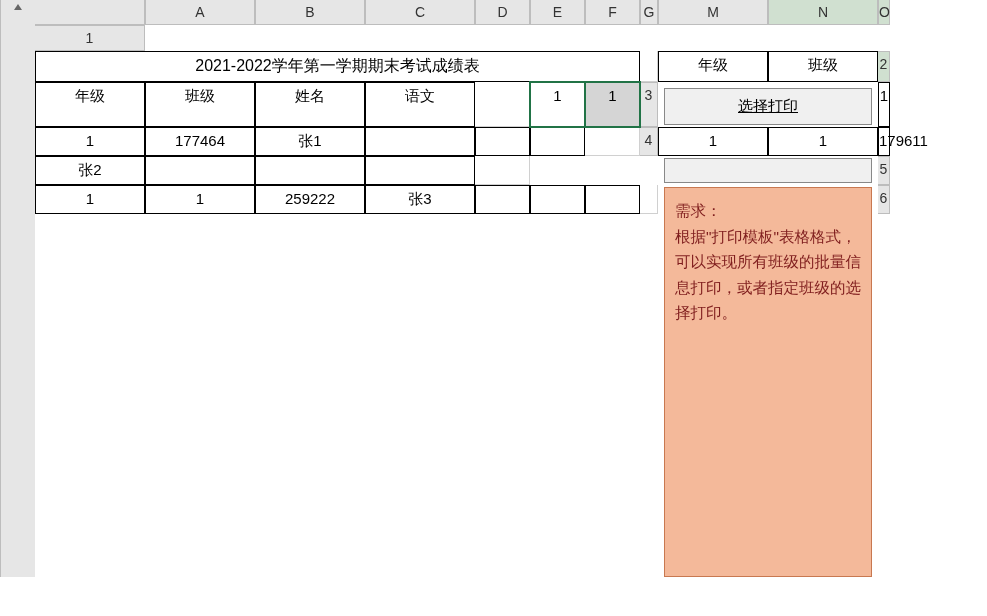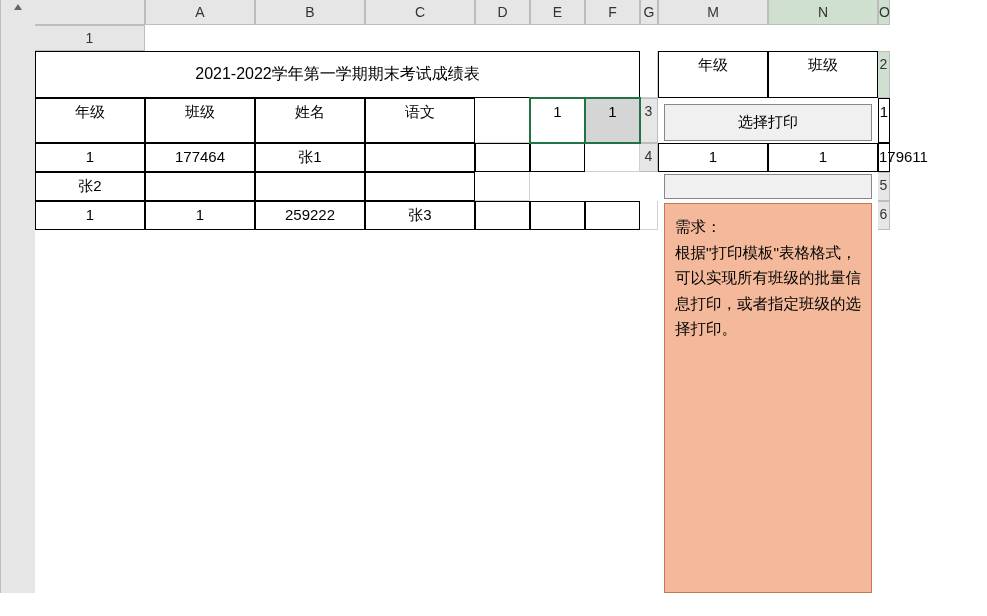--- a/index.html
+++ b/index.html
@@ -36,21 +36,21 @@
     background: #fff;
     text-align: center;
     padding: 4px 0;
     font-size: 15px;
   }
   .title {
     grid-column: 2 / 9;
     border: 1px solid #000;
     border-bottom: 1px solid #000;
     text-align: center;
-    padding: 12px 0;
+    padding: 4px 0;
     font-size: 16px;
     background: #fff;
   }
   .blank {
     border-right: 1px solid #d0d0d0;
     border-bottom: 1px solid #d0d0d0;
     background: #fff;
   }
   .right-hdr {
     border: 1px solid #000;
@@ -76,29 +76,30 @@
   }
   .btn {
     grid-column: 10 / 12;
     background: #f0f0f0;
     border: 1px solid #888;
     text-align: center;
     padding: 8px 0;
     margin: 2px 6px;
     font-size: 15px;
     cursor: pointer;
+    text-decoration: underline;
   }
   .notebox {
     grid-column: 10 / 12;
     background: #f4b99a;
     border: 1px solid #c87850;
     margin: 2px 6px 0 6px;
     padding: 10px 10px;
     font-size: 15.5px;
-    color: #000000;
+    color: #7f1d1d;
     line-height: 1.65;
     height: 390px;
   }
   .scroll {
     background: #e6e6e6;
     border-left: 1px solid #bdbdbd;
   }
   .scroll-up, .scroll-thumb {
     margin: 0 auto;
   }

